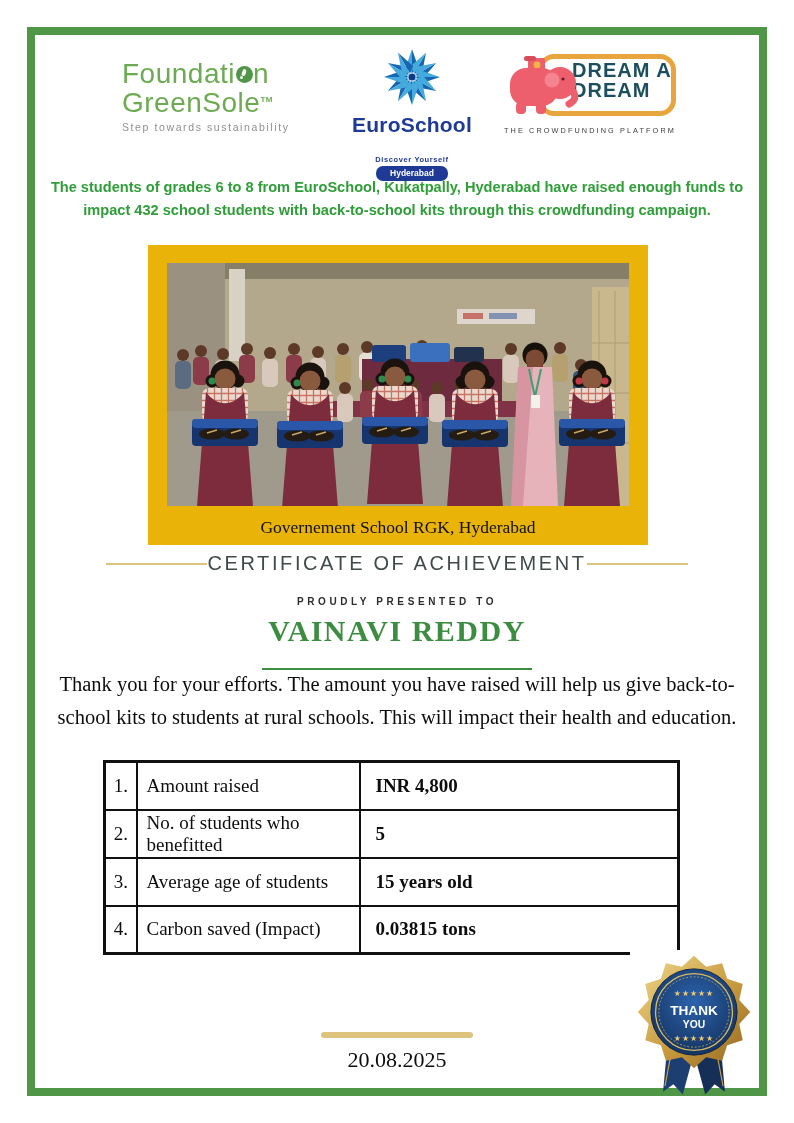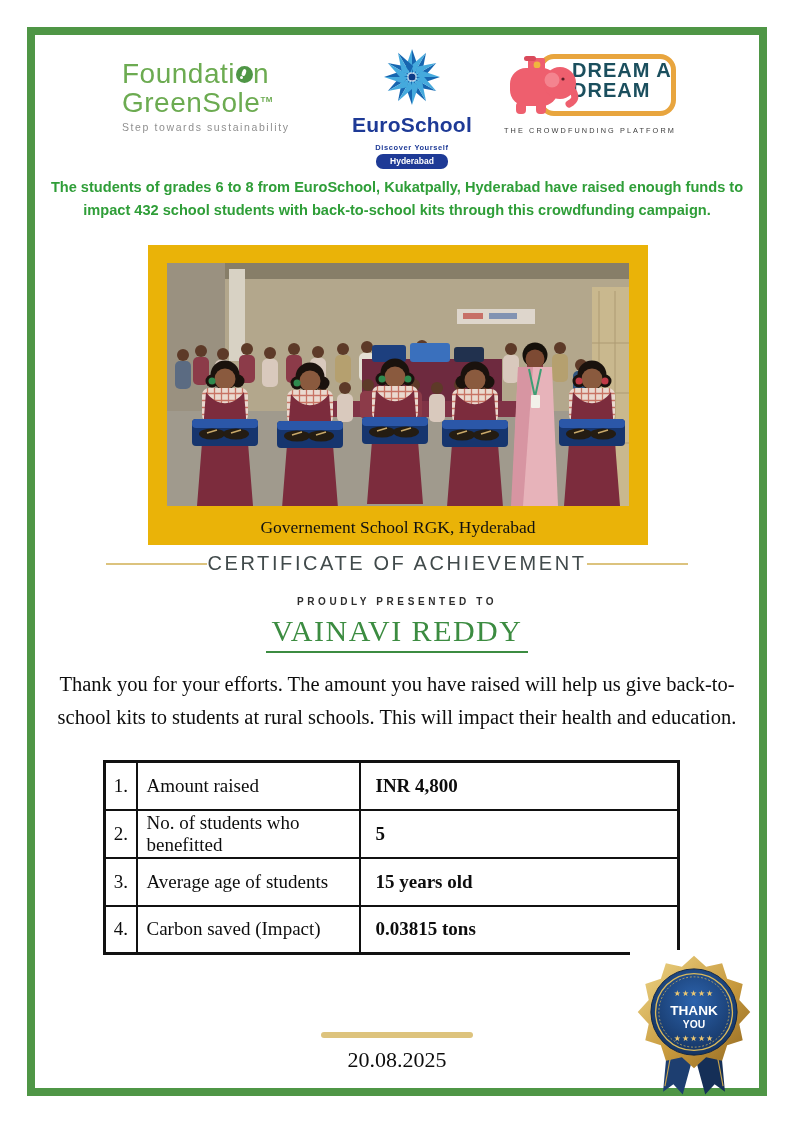--- a/index.html
+++ b/index.html
@@ -20,21 +20,21 @@
   .gs-foot { display:inline-block; width:17px; height:17px; border-radius:50%; background:#4f9646;
     position:relative; vertical-align:baseline; margin-left:1px; }
   .gs-foot::after { content:""; position:absolute; left:6px; top:3px; width:4px; height:7px;
     background:#fff; border-radius:50% 50% 40% 40%; transform:rotate(18deg); }
   .gs-foot::before { content:""; position:absolute; left:4px; top:10px; width:3px; height:3px;
     background:#fff; border-radius:50%; }
   .gs-tag { margin-top:4px; font-size:10.5px; color:#8f8f8f; letter-spacing:1.6px; }
 
   .logo-es { position:absolute; left:350px; top:46px; width:124px; text-align:center; z-index:2; }
   .es-name { font-size:21px; font-weight:700; color:#1e3a96; letter-spacing:0.2px; margin-top:1px; }
-  .es-tag { font-size:7.5px; font-weight:700; color:#1e3a96; letter-spacing:0.6px; margin-top:6px; }
+  .es-tag { font-size:7.5px; font-weight:700; color:#1e3a96; letter-spacing:0.6px; margin-top:18px; }
   .es-city { margin:2px auto 0; width:72px; background:#1e3a96; color:#fff; font-size:8.5px;
     font-weight:700; padding:2px 8px 3px;border-radius:7px; }
 
   .logo-fd { position:absolute; left:504px; top:52px; width:172px; z-index:2; }
   .fd-row { position:relative; height:66px; }
   .fd-frame { position:absolute; left:34px; top:2px; right:0; height:62px;
     border:5px solid #e8a53e; border-radius:16px; background:#fff; }
   .fd-text { position:absolute; left:68px; top:9px; font-weight:800; color:#1b4f5e;
     font-size:20px; line-height:0.98; letter-spacing:1px; }
   .fd-el { position:absolute; left:0; top:-6px; }
@@ -57,22 +57,22 @@
   .heading-row { position:absolute; left:106px; right:106px; top:552px; z-index:2;
     display:flex; align-items:center; }
   .hr-line { flex:1; height:2px; background:#dcc37e; }
   .cert-heading { font-size:20px; letter-spacing:2.6px; color:#414a4b; white-space:nowrap; }
 
   .presented { position:absolute; left:0; right:0; top:596px; z-index:2; text-align:center;
     font-size:10px; font-weight:600; letter-spacing:3.6px; color:#2d2d2d; }
 
   .recipient-row { position:absolute; left:0; right:0; top:614px; z-index:2; text-align:center; }
   .recipient { display:inline-block; font-family:"Liberation Serif","DejaVu Serif",serif;
-    font-size:30px; font-weight:400; letter-spacing:1.5px; color:#3c8c41;
-    border-bottom:2.5px solid #3c8c41; padding:0 6px 3px; }
+    font-size:30px; font-weight:700; letter-spacing:1.5px; color:#3c8c41;
+    border-bottom:2.5px solid #3c8c41; padding:0 6px 20px; }
 
   .message { position:absolute; left:37px; right:37px; top:668px; z-index:2; text-align:center;
     font-family:"Liberation Serif","DejaVu Serif",serif; font-size:20.5px; color:#0d0d0d;
     line-height:1.6; }
 
   
   table.stats { position:absolute; left:103px; top:760px; z-index:2;
     border-collapse:collapse; background:#fff; }
   table.stats td { border:2px solid #111; height:48px;
     font-family:"Liberation Serif","DejaVu Serif",serif; font-size:19px; color:#0d0d0d; }

